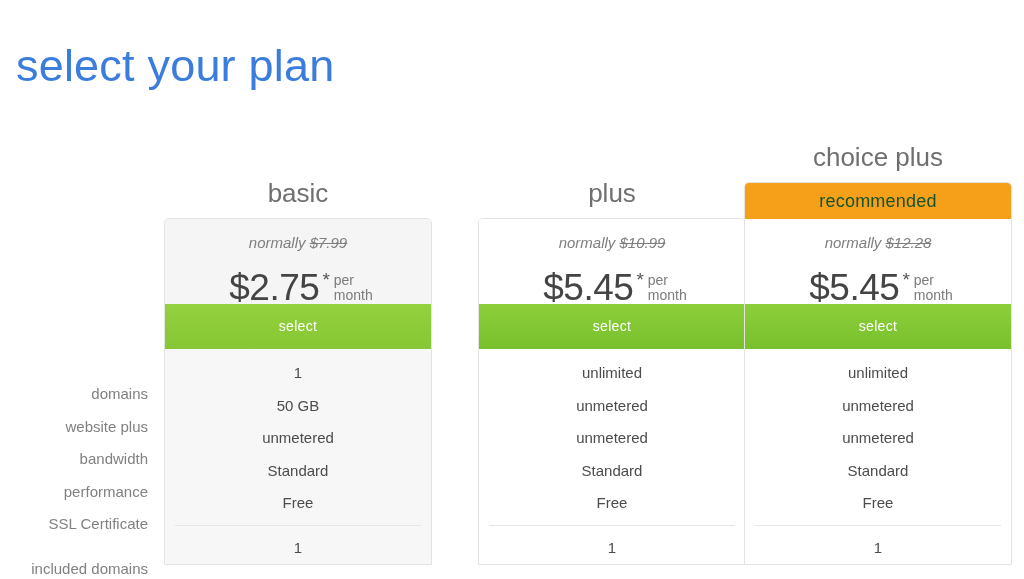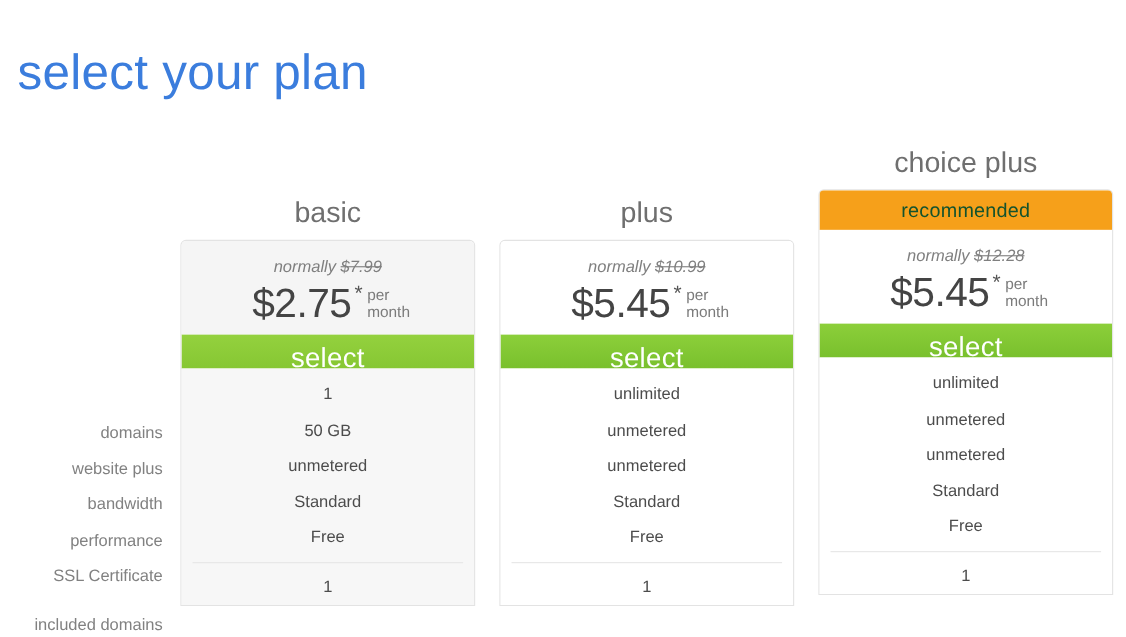--- a/index.html
+++ b/index.html
@@ -56,34 +56,34 @@
     margin-top: 12px;
   }
 
   
   .plan {
     position: absolute;
     top: 0;
     width: 268px;
   }
   .plan-basic  { left: 164px; }
-  .plan-plus   { left: 454px; }
+  .plan-plus   { left: 478px; }
   .plan-choice { left: 744px; }
 
   .plan-name {
     text-align: center;
     font-size: 26px;
     font-weight: 400;
     color: #6f6f6f;
     line-height: 34px;
     white-space: nowrap;
   }
   .plan-basic  .plan-name,
   .plan-plus   .plan-name { margin-top: 46px; }
-  .plan-choice .plan-name { margin-top: 0; }
+  .plan-choice .plan-name { margin-top: 10px; }
 
   .card {
     margin-top: 8px;
     border: 1px solid #e3e3e3;
     border-radius: 5px 5px 0 0;
     overflow: hidden;
     box-sizing: border-box;
     background: #ffffff;
   }
 
@@ -116,21 +116,21 @@
     font-style: italic;
   }
   .normally .old-price {
     text-decoration: line-through;
   }
 
   .price-row {
     display: flex;
     align-items: flex-start;
     justify-content: center;
-    margin-top: 4px;
+    margin-top: 16px;
     padding-left: 6px;
   }
   .price-amount {
     font-size: 37px;
     line-height: 40px;
     color: #444444;
     font-weight: 400;
     letter-spacing: -0.5px;
     white-space: nowrap;
   }
@@ -145,24 +145,24 @@
     font-size: 14px;
     line-height: 15px;
     color: #7b7b7b;
     margin-left: 4px;
     margin-top: 5px;
     white-space: nowrap;
   }
 
   
   .select-btn {
-    height: 31px;
+    height: 45px;
     line-height: 45px;
     text-align: center;
-    font-size: 25px;
+    font-size: 14px;
     color: #ffffff;
     letter-spacing: 0.3px;
     background: linear-gradient(180deg, #8ccf3a 0%, #79c02d 100%);
     cursor: pointer;
   }
   .plan-basic .select-btn {
     background: linear-gradient(180deg, #94d13e 0%, #86c733 100%);
   }
 
   

